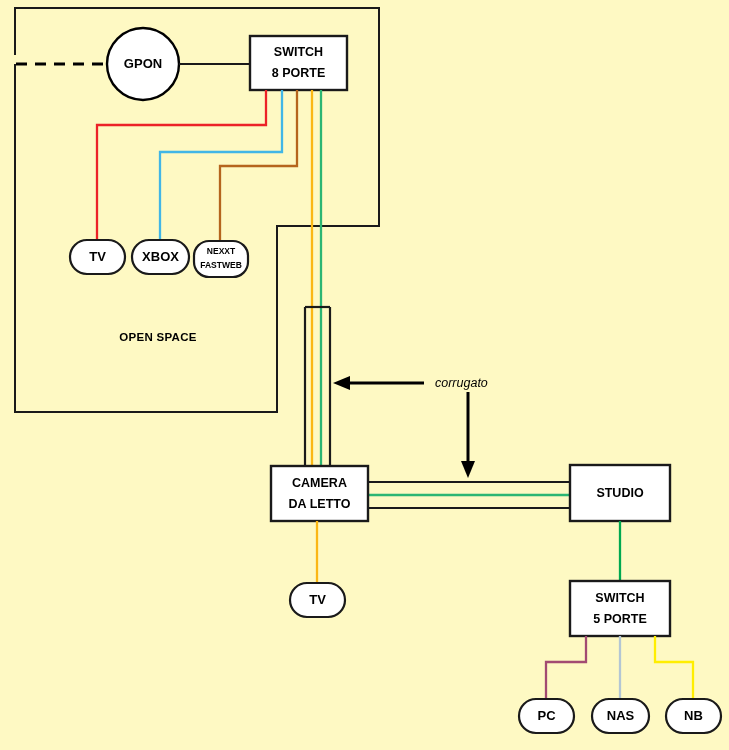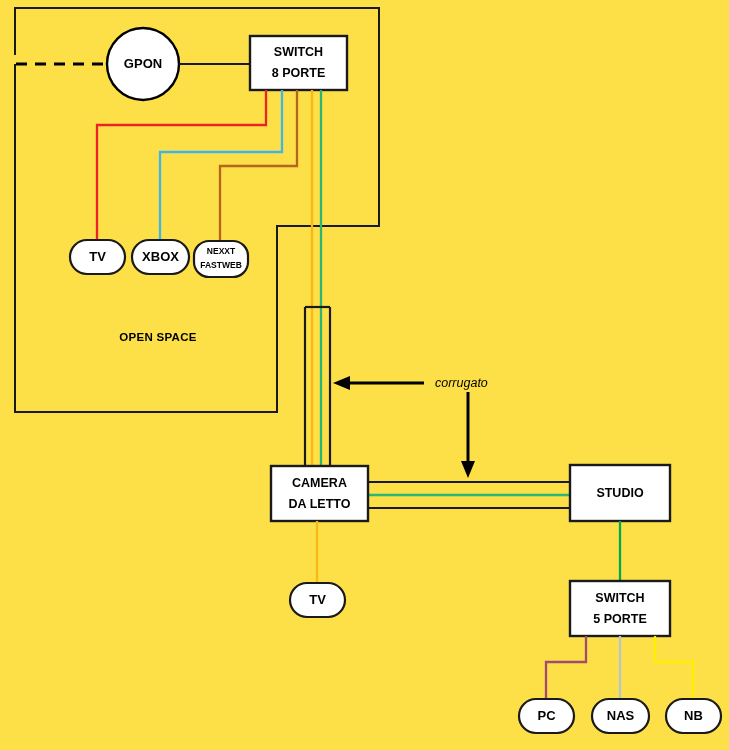--- a/index.html
+++ b/index.html
@@ -8,21 +8,21 @@
     padding: 0;
     background: #ffffff;
   }
   body {
     font-family: "Liberation Sans", sans-serif;
   }
   #canvas-wrap {
     position: relative;
     width: 729px;
     height: 750px;
-    background: #fde047;
+    background: #fef9c3;
     overflow: hidden;
   }
   svg#diagram {
     position: absolute;
     left: 0;
     top: 0;
     width: 729px;
     height: 750px;
     display: block;
   }

